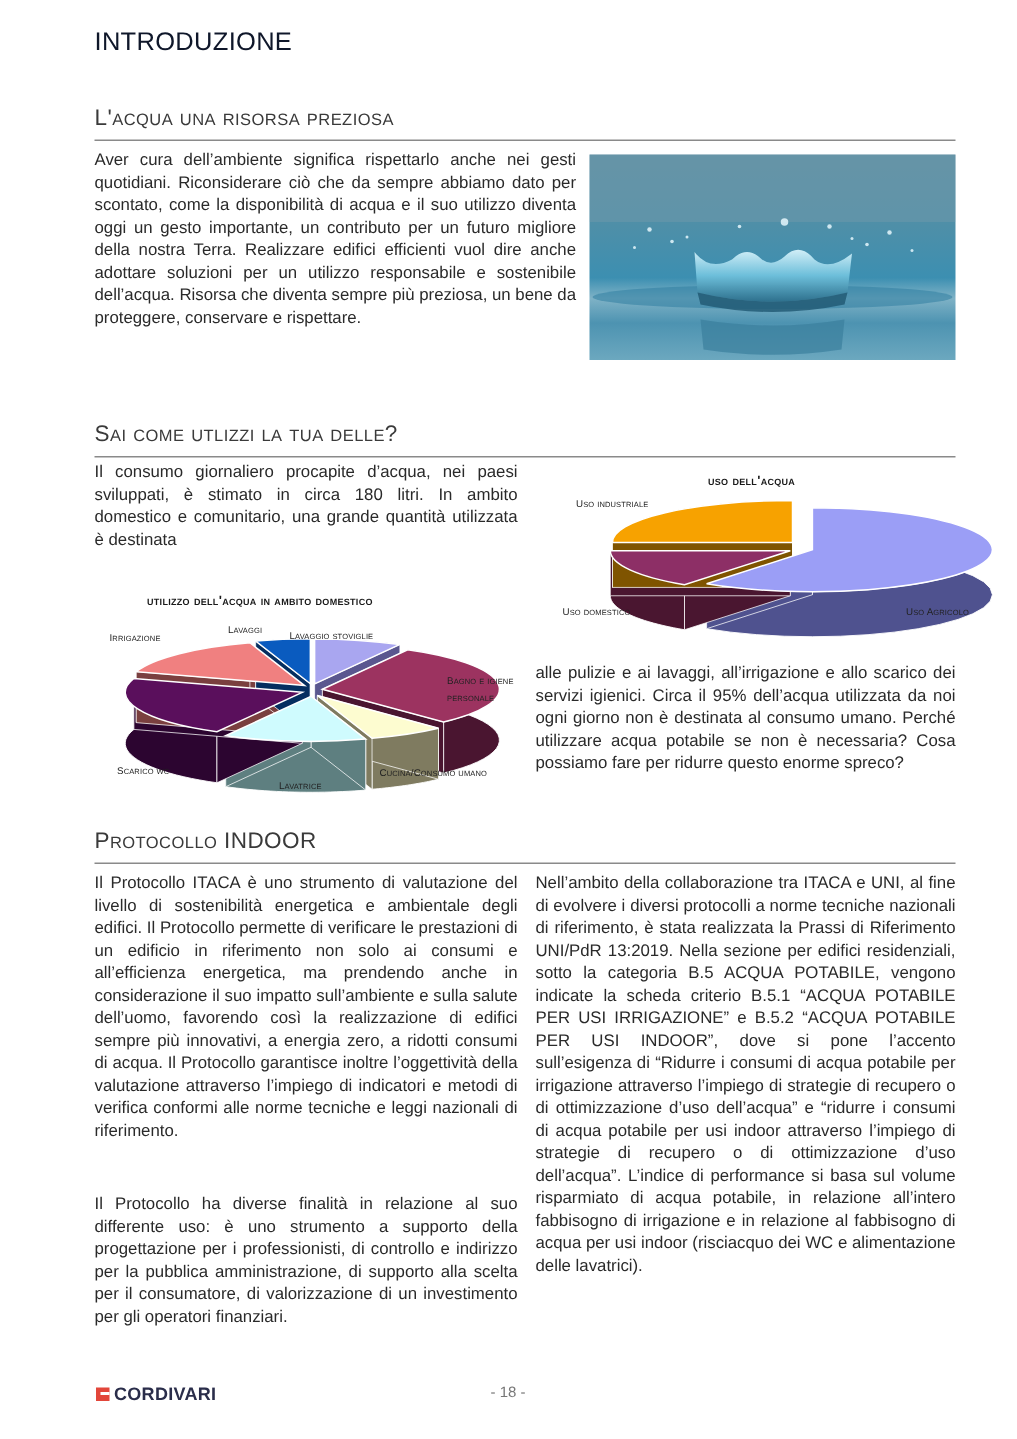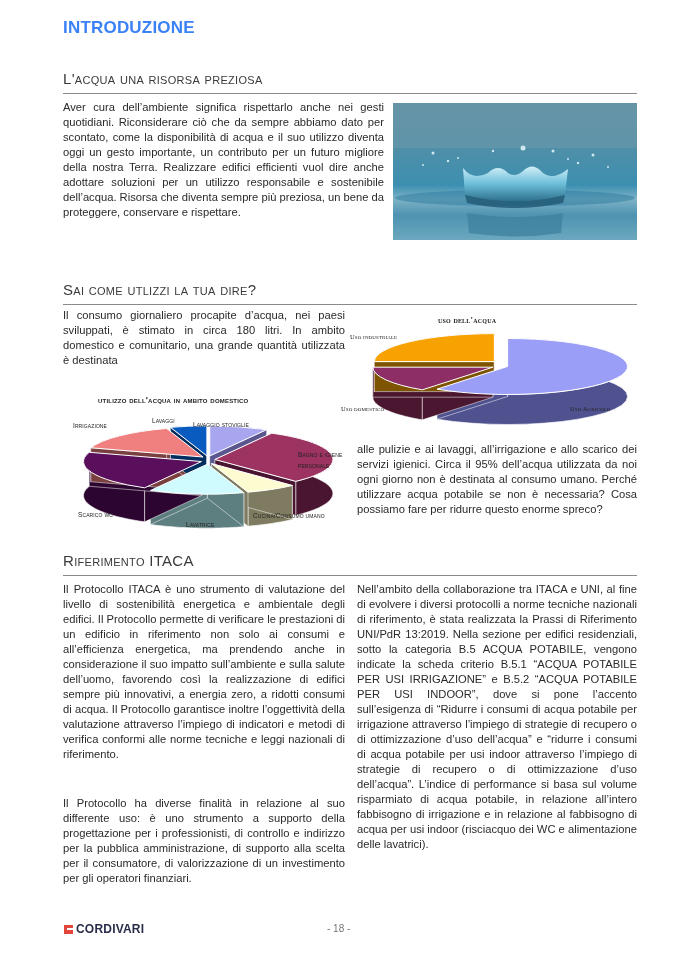--- a/index.html
+++ b/index.html
@@ -1,19 +1,19 @@
 <!DOCTYPE html>
 <html><head>
 <meta charset="utf-8">
 <style>
   html, body { margin:0; padding:0; background:#ffffff; }
   body { width:678px; height:959px; position:relative; overflow:hidden;
          font-family:"Liberation Sans", sans-serif; color:#2b2b2b; }
   .abs { position:absolute; }
-  .main-title { left:63px; top:18px; font-size:17px; font-weight:bold; color:#3b82f6; letter-spacing:0.2px; }
+  .main-title { left:63px; top:18px; font-size:17px; font-weight:normal; color:#0f172a; letter-spacing:0.2px; }
   .sec-head { left:63px; width:574px; font-size:15px; color:#3a3a3a; border-bottom:1.5px solid #8a8a8a; padding-bottom:6px; font-variant:small-caps; letter-spacing:0.3px; }
   .para { font-size:11.2px; line-height:15px; text-align:justify; color:#2a2a2a; }
   .photo { left:393px; top:103px; width:244px; height:137px; overflow:hidden;
            background:linear-gradient(180deg,#5f8fa3 0%,#4e8fa8 35%,#3c8fb1 60%,#7fb2c6 70%,#4d93b1 82%,#6ca8bf 100%); }
   .chart-title { font-size:9px; font-weight:bold; color:#1a1a1a; font-variant:small-caps; text-transform:lowercase; letter-spacing:0.2px; }
   .chart-label { font-size:6.5px; color:#222; font-variant:small-caps; letter-spacing:0.1px; white-space:nowrap; }
   .footer-page { font-size:10px; color:#777; }
   .logo { font-size:12px; font-weight:bold; color:#2a2d4a; letter-spacing:0.2px; display:flex; align-items:center; gap:3px; }
   .logo-mark { width:9px; height:9px; background:#e2463a; position:relative; }
   .logo-mark::after { content:""; position:absolute; left:3px; top:3px; width:6px; height:2px; background:#fff; }
@@ -48,21 +48,21 @@
         <circle cx="215" cy="64" r="1"></circle>
       <circle cx="130" cy="45" r="2.5"></circle>
         <circle cx="100" cy="48" r="1.2"></circle>
         <circle cx="160" cy="48" r="1.5"></circle>
       <circle cx="65" cy="55" r="1"></circle>
         <circle cx="175" cy="56" r="1"></circle>
     </g>
   </svg>
 </div>
 
-<div class="abs sec-head" style="top:281px;">Sai come utlizzi la tua dire?</div>
+<div class="abs sec-head" style="top:281px;">Sai come utlizzi la tua delle?</div>
 <div class="abs para" style="left:63px; top:308px; width:282px;">Il consumo giornaliero procapite d’acqua, nei paesi sviluppati, è stimato in circa 180 litri. In ambito domestico e comunitario, una grande quantità utilizzata è destinata</div>
 
 <div class="abs" style="left:60px; top:380px; width:290px; height:140px;margin-top:12px;">
   <div class="abs chart-title" style="left:38px; top:3px;">Utilizzo dell'acqua in ambito domestico</div>
   <svg id="pie1" class="abs" style="left:0; top:0;" width="290" height="140">
       <g>
         <path d="M149.74082921015398,33.931950723259746 L152.2120347563901,33.93853021901438 L154.68215635019953,33.958265820293995 L157.15011051461298,33.9911488704116 L159.61481472336723,34.03716494577461 L162.07518787573707,34.096293862211546 L164.53015077074187,34.168509683825405 L166.97862658051855,34.253780734370096 L169.41954132265406,34.3520696111446 L171.85182433126948,34.46333320139909 L174.2744087266496,34.587522701245575 L176.68623188321138,34.72458363706494 L179.08623589560682,34.874455889400814 L181.47336804275534,35.037073719329996 L183.84658124960163,35.21236579729773 L186.20483454639776,35.40025523440514 L188.54709352530682,35.60065961613532 L190.87233079412817,35.813491038503 L193.17952642694598,36.038656146612205 L195.46766841150213,36.27605617560473 L197.7357530930984,36.52558699398172 L199.98278561483255,36.787139149279156 L202.2077803539754,37.060597916077356 L204.40976135429767,37.345843346323306 L206.5877627541564,37.642750321943836 L206.5877627541564,71.64275032194384 L204.40976135429767,71.3458433463233 L202.2077803539754,71.06059791607736 L199.98278561483255,70.78713914927916 L197.7357530930984,70.52558699398172 L195.46766841150213,70.27605617560474 L193.17952642694598,70.0386561466122 L190.87233079412817,69.813491038503 L188.54709352530682,69.60065961613532 L186.20483454639776,69.40025523440514 L183.84658124960163,69.21236579729774 L181.47336804275534,69.03707371933 L179.08623589560682,68.87445588940082 L176.68623188321138,68.72458363706494 L174.2744087266496,68.58752270124558 L171.85182433126948,68.46333320139908 L169.41954132265406,68.3520696111446 L166.97862658051855,68.2537807343701 L164.53015077074187,68.1685096838254 L162.07518787573707,68.09629386221155 L159.61481472336723,68.0371649457746 L157.15011051461298,67.99114887041159 L154.68215635019953,67.958265820294 L152.2120347563901,67.93853021901438 L149.74082921015398,67.93195072325975 Z" fill="#5a578f" stroke="#ffffff" stroke-width="0.6"></path>
         <path d="M149.74082921015398,63.931950723259746 L149.74082921015398,33.931950723259746 L149.74082921015398,67.93195072325975 L149.74082921015398,97.93195072325975 Z" fill="#5a578f" stroke="#ffffff" stroke-width="0.5"></path>
         <path d="M149.74082921015398,63.931950723259746 L206.5877627541564,37.642750321943836 L206.5877627541564,71.64275032194384 L149.74082921015398,97.93195072325975 Z" fill="#5a578f" stroke="#ffffff" stroke-width="0.5"></path>
         <path d="M211.79173645320375,41.18440001771401 L219.7294954329809,42.39937957798182 L227.26783524025257,43.76895004775921 L234.3602795033546,45.284667569671626 L240.9631009449279,46.93718724116926 L247.03559097512425,48.71632072895877 L252.54031067359963,50.611099083466 L257.44332161290794,52.609840366057696 L261.71439510019167,54.700221672077745 L265.3271985471257,56.86935510565221 L268.25945781908064,59.103867237853045 L270.4930945625697,61.38998155833455 L272.0143376643097,63.713603412100795 L272.8138081547138,66.06040689774065 L272.88657703235765,68.41592319137376 L272.23219565291254,70.76562975176128 L270.8546984951866,73.09503985660166 L268.7625782872215,75.3897919179911 L265.96873364579994,77.63573802638867 L262.49038955218384,79.81903117718319 L258.34899115437725,81.92621064208139 L253.57007155065725,83.94428495897387 L248.1830943695328,85.86081202861922 L242.22127211667726,87.66397582432313 L235.7213614087866,89.34265924167227 L235.7213614087866,123.34265924167227 L242.22127211667726,121.66397582432313 L248.1830943695328,119.86081202861922 L253.57007155065725,117.94428495897387 L258.34899115437725,115.92621064208139 L262.49038955218384,113.81903117718319 L265.96873364579994,111.63573802638867 L268.7625782872215,109.3897919179911 L270.8546984951866,107.09503985660166 L272.23219565291254,104.76562975176128 L272.88657703235765,102.41592319137376 L272.8138081547138,100.06040689774065 L272.0143376643097,97.7136034121008 L270.4930945625697,95.38998155833454 L268.25945781908064,93.10386723785305 L265.3271985471257,90.8693551056522 L261.71439510019167,88.70022167207775 L257.44332161290794,86.6098403660577 L252.54031067359963,84.611099083466 L247.03559097512425,82.71632072895878 L240.9631009449279,80.93718724116926 L234.3602795033546,79.28466756967163 L227.26783524025257,77.7689500477592 L219.7294954329809,76.39937957798182 L211.79173645320375,75.18440001771401 Z" fill="#4a1530" stroke="#ffffff" stroke-width="0.6"></path>
@@ -96,21 +96,21 @@
     </svg>
   <div class="abs chart-label" style="left:13px; top:30px;">Irrigazione</div>
   <div class="abs chart-label" style="left:92px; top:25px;">Lavaggi</div>
   <div class="abs chart-label" style="left:133px; top:29px;">Lavaggio stoviglie</div>
   <div class="abs chart-label" style="left:238px; top:57px; width:50px; white-space:normal; line-height:11px;">Bagno e igiene personale</div>
   <div class="abs chart-label" style="left:193px; top:120px;">Cucina/Consumo umano</div>
   <div class="abs chart-label" style="left:126px; top:129px;">Lavatrice</div>
   <div class="abs chart-label" style="left:18px; top:119px;">Scarico wc</div>
 </div>
 
-<div class="abs" style="left:338px; top:305px; width:290px; height:120px;font-family:Liberation Serif, serif;">
+<div class="abs" style="left:372px; top:305px; width:290px; height:120px;">
   <div class="abs chart-title" style="left:100px; top:10px;">Uso dell'acqua</div>
   <svg id="pie2" class="abs" style="left:0; top:0;" width="290" height="120">
       <g>
         <path d="M169.60845213036123,33.48328157299975 L188.38058793518894,33.828008036335895 L206.69049145535493,34.853699116735456 L224.08731209910684,36.535098895725454 L240.142682405458,38.830805730501226 L254.46126587274694,41.68429169977642 L266.69049145535496,45.025294508810504 L276.5292350329654,48.77154758029244 L283.73523408577967,52.830805730501226 L288.1310530017778,57.103116551873285 L289.60845213036123,61.48328157299975 L288.1310530017778,65.86344659412622 L283.73523408577967,70.13575741549828 L276.5292350329654,74.19501556570705 L266.69049145535496,77.941268637189 L254.46126587274694,81.28227144622308 L240.142682405458,84.13575741549828 L224.0873120991069,86.43146425027405 L206.69049145535493,88.11286402926405 L188.38058793518888,89.1385551096636 L169.60845213036123,89.48328157299974 L150.83631632553357,89.1385551096636 L132.52641280536756,88.11286402926405 L115.12959216161556,86.43146425027405 L99.07422185526447,84.13575741549828 L99.07422185526447,114.13575741549828 L115.12959216161556,116.43146425027405 L132.52641280536756,118.11286402926405 L150.83631632553357,119.1385551096636 L169.60845213036123,119.48328157299974 L188.38058793518888,119.1385551096636 L206.69049145535493,118.11286402926405 L224.0873120991069,116.43146425027405 L240.142682405458,114.13575741549828 L254.46126587274694,111.28227144622308 L266.69049145535496,107.941268637189 L276.5292350329654,104.19501556570705 L283.73523408577967,100.13575741549828 L288.1310530017778,95.86344659412622 L289.60845213036123,91.48328157299974 L288.1310530017778,87.10311655187328 L283.73523408577967,82.83080573050123 L276.5292350329654,78.77154758029243 L266.69049145535496,75.0252945088105 L254.46126587274694,71.68429169977642 L240.142682405458,68.83080573050123 L224.08731209910684,66.53509889572545 L206.69049145535493,64.85369911673546 L188.38058793518894,63.828008036335895 L169.60845213036123,63.48328157299975 Z" fill="#4f528f" stroke="#ffffff" stroke-width="0.6"></path>
         <path d="M169.60845213036123,61.48328157299975 L169.60845213036123,33.48328157299975 L169.60845213036123,63.48328157299975 L169.60845213036123,91.48328157299974 Z" fill="#4f528f" stroke="#ffffff" stroke-width="0.5"></path>
         <path d="M169.60845213036123,61.48328157299975 L99.07422185526447,84.13575741549828 L99.07422185526447,114.13575741549828 L169.60845213036123,91.48328157299974 Z" fill="#4f528f" stroke="#ffffff" stroke-width="0.5"></path>
         <path d="M84.33771753139631,84.83163024124835 L80.58067388931298,84.16802846341068 L76.93818200687105,83.4705214355507 L73.41585834254008,82.74018466294902 L70.01913406410738,81.97814427197315 L66.75324667421079,81.18557527367219 L63.623231934489354,80.36369975199497 L60.6339161008037,79.51378497942518 L57.78990848149938,78.63714146293907 L55.09559433018762,77.73512092329868 L52.55512808400201,76.8091142107964 L50.17242695775744,75.86054916066458 L47.95116490388894,74.89088839145714 L45.894766947483305,73.90162704979781 L44.006403905138654,72.89429050497233 L42.288987495794984,71.87043199691963 L40.745165851074646,70.83163024124835 L39.3773194320554,69.7794869949719 L38.18755735877188,68.71562458671518 L37.17771415810542,67.64168341520141 L36.349346935076554,66.55931941987629 L35.703732971901914,65.47020152756929 L35.241867758517714,64.37600907912949 L34.964463457606314,63.27842924000374 L34.87194780649307,62.17915439874982 L34.87194780649307,92.17915439874983 L34.964463457606314,93.27842924000373 L35.241867758517714,94.37600907912949 L35.703732971901914,95.47020152756929 L36.349346935076554,96.55931941987629 L37.17771415810542,97.64168341520141 L38.18755735877188,98.71562458671518 L39.3773194320554,99.7794869949719 L40.745165851074646,100.83163024124835 L42.288987495794984,101.87043199691963 L44.006403905138654,102.89429050497233 L45.894766947483305,103.90162704979781 L47.95116490388894,104.89088839145714 L50.17242695775744,105.86054916066458 L52.55512808400201,106.8091142107964 L55.09559433018762,107.73512092329868 L57.78990848149938,108.63714146293907 L60.6339161008037,109.51378497942518 L63.623231934489354,110.36369975199497 L66.75324667421079,111.18557527367219 L70.01913406410738,111.97814427197315 L73.41585834254008,112.74018466294902 L76.93818200687105,113.4705214355507 L80.58067388931298,114.16802846341068 L84.33771753139631,114.83163024124835 Z" fill="#4a1630" stroke="#ffffff" stroke-width="0.6"></path>
         <path d="M154.87194780649307,62.17915439874982 L84.33771753139631,84.83163024124835 L84.33771753139631,114.83163024124835 L154.87194780649307,92.17915439874983 Z" fill="#4a1630" stroke="#ffffff" stroke-width="0.5"></path>
         <path d="M154.87194780649307,62.17915439874982 L34.87194780649307,62.17915439874982 L34.87194780649307,92.17915439874983 L154.87194780649307,92.17915439874983 Z" fill="#4a1630" stroke="#ffffff" stroke-width="0.5"></path>
         <path d="M36.34314575050763,56.60588745030457 L36.60007496187521,54.77459983186057 L37.369762385650375,52.95115406814313 L38.64891210211998,51.14335843385298 L40.43204659581943,49.35895418743399 L42.71153021109495,47.60558242181605 L45.4776018491532,45.89075134408206 L48.71841676658502,44.22180412417254 L52.420097296374976,42.60588745030458 L56.56679227420217,41.049920925755714 L61.14074491555941,39.56056743806039 L66.12236885303034,38.144204627502646 L71.49033200812191,36.806897577081244 L77.22164793849934,35.55437284089321 L83.29177426946113,34.39199392214999 L89.67471778815536,33.32473830583331 L96.34314575050757,32.3571761443403 L103.26850292422748,31.4934506873893 L110.42113386669679,30.737260539988547 L117.77040991412821,30.091843824441614 L125.28486033820516,29.55996431421066 L132.9323071085722,29.143899599014123 L140.68000268410142,28.84543133183788 L148.4947702428904,28.665837599623675 L156.3431457505076,28.60588745030457 L156.3431457505076,58.60588745030457 L148.4947702428904,58.66583759962367 L140.68000268410142,58.84543133183788 L132.9323071085722,59.14389959901412 L125.28486033820516,59.55996431421066 L117.77040991412821,60.09184382444161 L110.42113386669679,60.73726053998855 L103.26850292422748,61.4934506873893 L96.34314575050757,62.3571761443403 L89.67471778815536,63.32473830583331 L83.29177426946113,64.39199392215 L77.22164793849934,65.55437284089321 L71.49033200812191,66.80689757708124 L66.12236885303034,68.14420462750265 L61.14074491555941,69.56056743806039 L56.56679227420217,71.04992092575571 L52.420097296374976,72.60588745030458 L48.71841676658502,74.22180412417254 L45.4776018491532,75.89075134408206 L42.71153021109495,77.60558242181605 L40.43204659581943,79.358954187434 L38.64891210211998,81.14335843385298 L37.369762385650375,82.95115406814313 L36.60007496187521,84.77459983186057 L36.34314575050763,86.60588745030458 Z" fill="#7f5400" stroke="#ffffff" stroke-width="0.6"></path>
@@ -123,21 +123,21 @@
         <path d="M156.34314575050763,56.60588745030457 L36.34314575050763,56.60588745030457 A120,28 0 0 1 156.3431457505076,28.60588745030457 Z" fill="#f7a200" stroke="#ffffff" stroke-width="1"></path>
       </g>
     </svg>
   <div class="abs chart-label" style="left:12px; top:28px;">Uso industriale</div>
   <div class="abs chart-label" style="left:3px; top:100px;">Uso domestico</div>
   <div class="abs chart-label" style="left:232px; top:100px;">Uso Agricolo</div>
 </div>
 
 <div class="abs para" style="left:357px; top:442px; width:280px;">alle pulizie e ai lavaggi, all’irrigazione e allo scarico dei servizi igienici. Circa il 95% dell’acqua utilizzata da noi ogni giorno non è destinata al consumo umano. Perché utilizzare acqua potabile se non è necessaria? Cosa possiamo fare per ridurre questo enorme spreco?</div>
 
-<div class="abs sec-head" style="top:552px;">Riferimento ITACA</div>
+<div class="abs sec-head" style="top:552px;">Protocollo INDOOR</div>
 <div class="abs para" style="left:63px; top:582px; width:282px;">Il Protocollo ITACA è uno strumento di valutazione del livello di sostenibilità energetica e ambientale degli edifici. Il Protocollo permette di verificare le prestazioni di un edificio in riferimento non solo ai consumi e all’efficienza energetica, ma prendendo anche in considerazione il suo impatto sull’ambiente e sulla salute dell’uomo, favorendo così la realizzazione di edifici sempre più innovativi, a energia zero, a ridotti consumi di acqua. Il Protocollo garantisce inoltre l’oggettività della valutazione attraverso l’impiego di indicatori e metodi di verifica conformi alle norme tecniche e leggi nazionali di riferimento.</div>
 <div class="abs para" style="left:63px; top:796px; width:282px;">Il Protocollo ha diverse finalità in relazione al suo differente uso: è uno strumento a supporto della progettazione per i professionisti, di controllo e indirizzo per la pubblica amministrazione, di supporto alla scelta per il consumatore, di valorizzazione di un investimento per gli operatori finanziari.</div>
 <div class="abs para" style="left:357px; top:582px; width:280px;">Nell’ambito della collaborazione tra ITACA e UNI, al fine di evolvere i diversi protocolli a norme tecniche nazionali di riferimento, è stata realizzata la Prassi di Riferimento UNI/PdR 13:2019. Nella sezione per edifici residenziali, sotto la categoria B.5 ACQUA POTABILE, vengono indicate la scheda criterio B.5.1 “ACQUA POTABILE PER USI IRRIGAZIONE” e B.5.2 “ACQUA POTABILE PER USI INDOOR”, dove si pone l’accento sull’esigenza di “Ridurre i consumi di acqua potabile per irrigazione attraverso l’impiego di strategie di recupero o di ottimizzazione d’uso dell’acqua” e “ridurre i consumi di acqua potabile per usi indoor attraverso l’impiego di strategie di recupero o di ottimizzazione d’uso dell’acqua”. L’indice di performance si basa sul volume risparmiato di acqua potabile, in relazione all’intero fabbisogno di irrigazione e in relazione al fabbisogno di acqua per usi indoor (risciacquo dei WC e alimentazione delle lavatrici).</div>
 
 <div class="abs logo" style="left:64px; top:922px;">
   <span class="logo-mark"></span>
   <span>CORDIVARI</span>
 </div>
 <div class="abs footer-page" style="left:327px; top:923px;">- 18 -</div>
 

